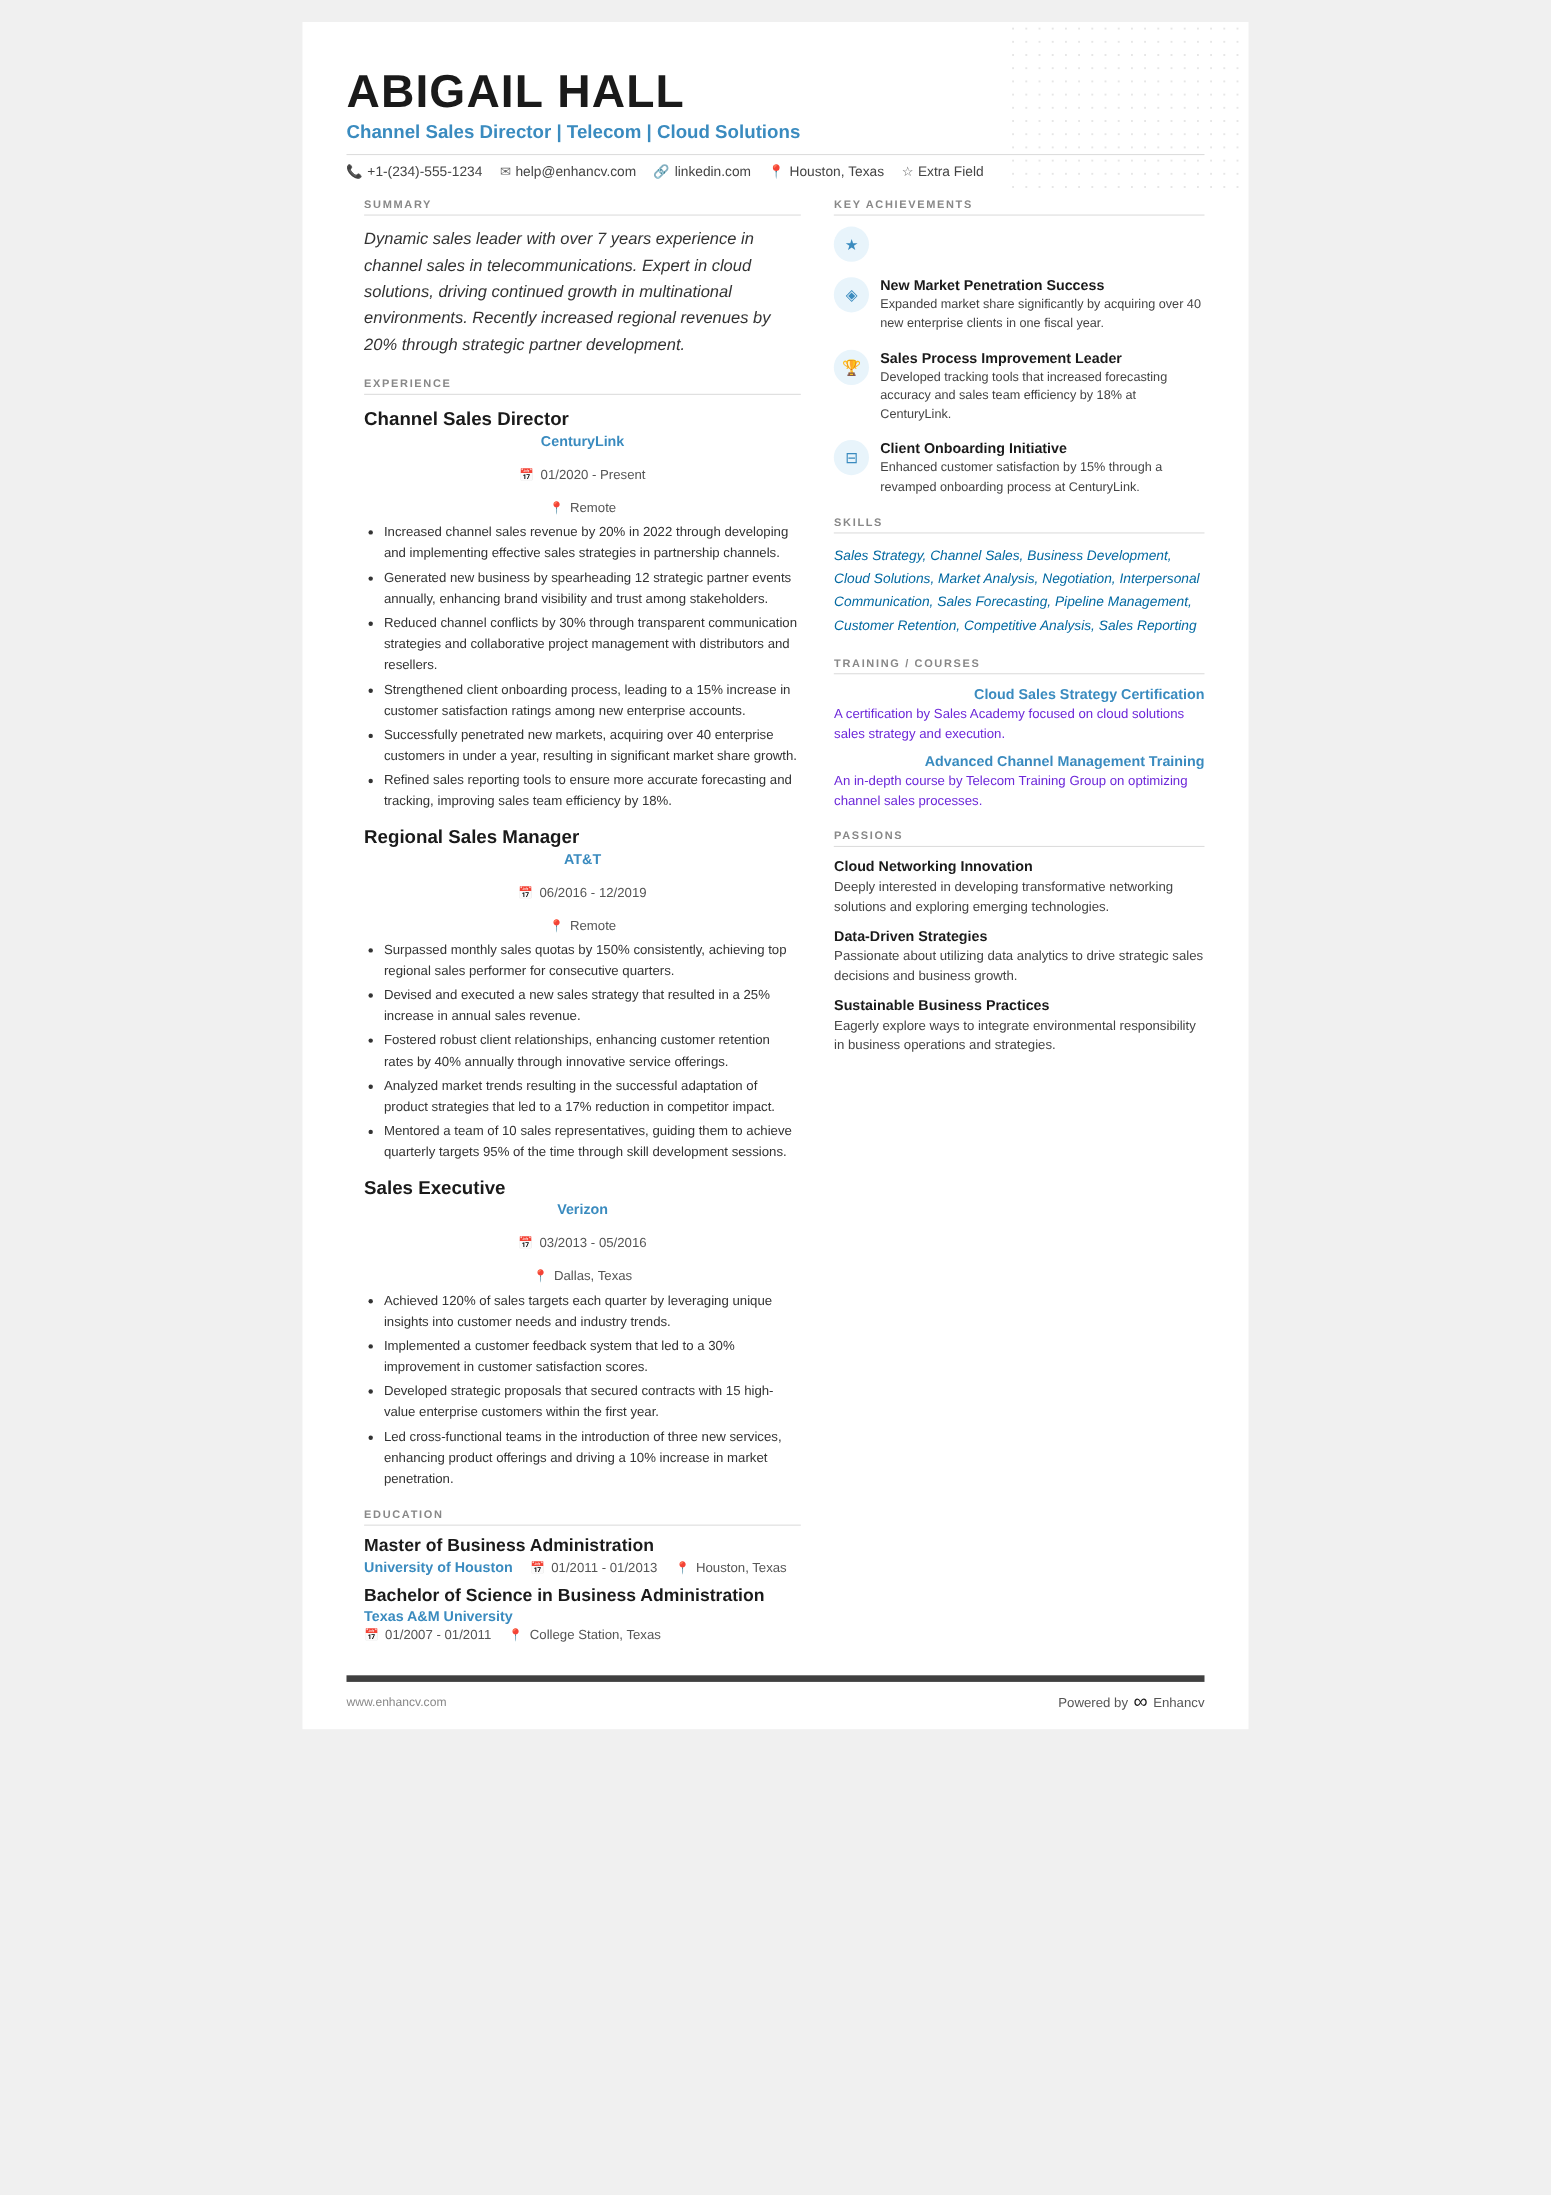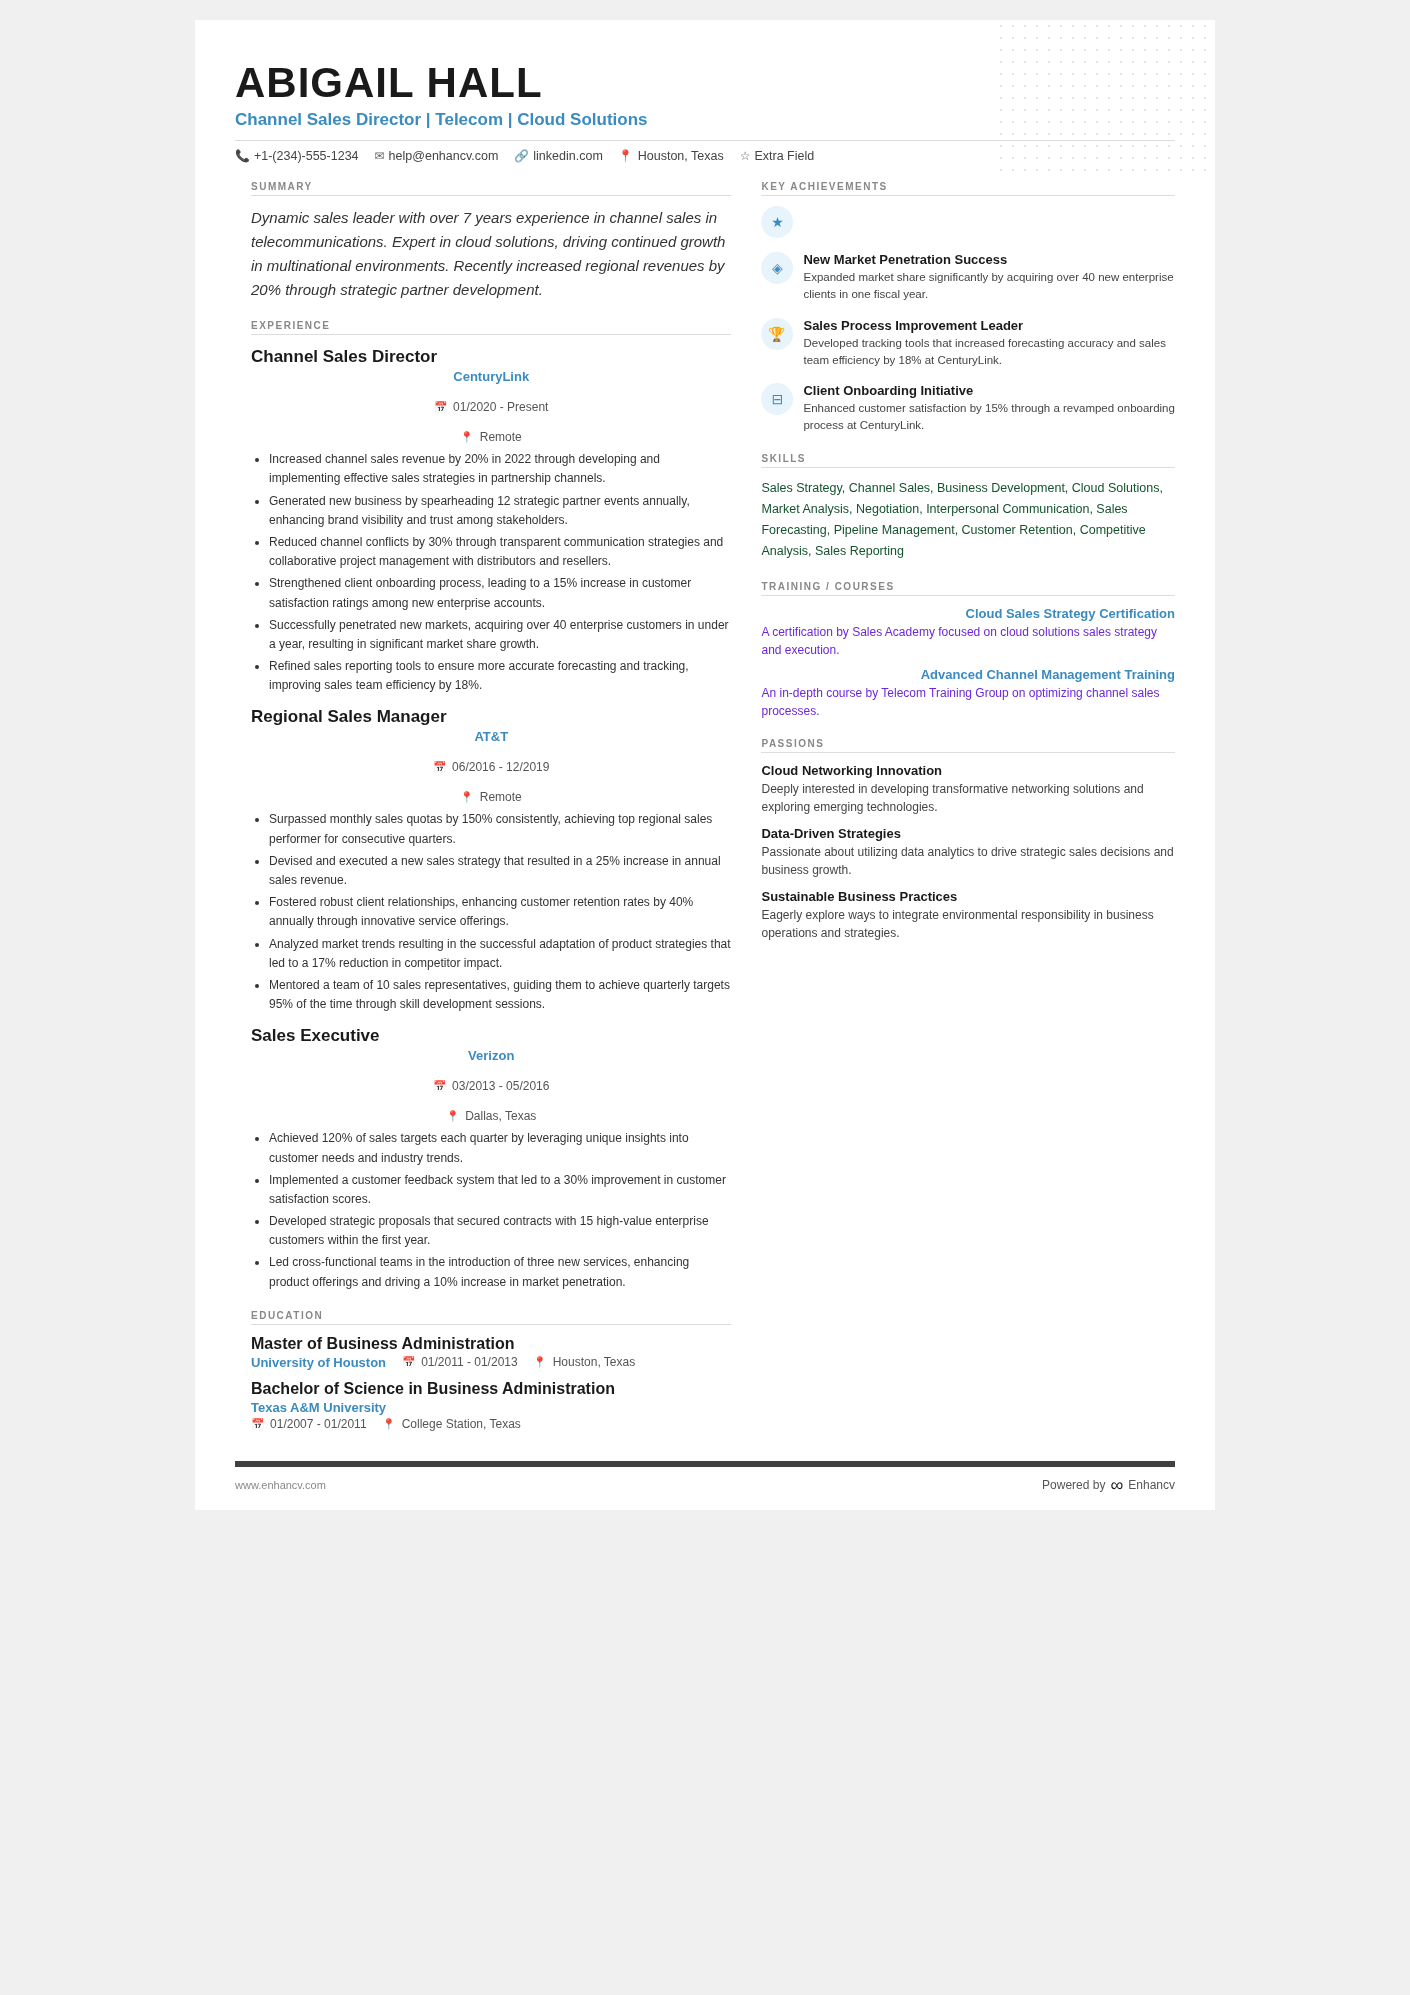--- a/index.html
+++ b/index.html
@@ -4,21 +4,21 @@
   <style>
     * { box-sizing: border-box; margin: 0; padding: 0; }
     body {
       font-family: 'Arial', sans-serif;
       background: #f0f0f0;
       display: flex;
       justify-content: center;
       padding: 20px;
     }
     .resume-page {
-      width: 1020px;
+      width: 860px;
       background: #fff;
       padding: 40px 40px 14px 40px;
       position: relative;
     }
     
     .dot-pattern {
       position: absolute;
       top: 0;
       right: 0;
       width: 220px;
@@ -166,22 +166,23 @@
     }
     .achievement-desc {
       font-size: 11.5px;
       color: #444;
       line-height: 1.5;
     }
 
     
     .skills-text {
       font-size: 12.5px;
-      color: #14532d;
+      color: #0369a1;
       line-height: 1.7;
+      font-style: italic;
     }
 
     
     .training-title {
       font-size: 13px;
       font-weight: 700;
       color: #3a8bbf;
       margin-top: 8px;
       margin-bottom: 2px;
       text-align: right;

